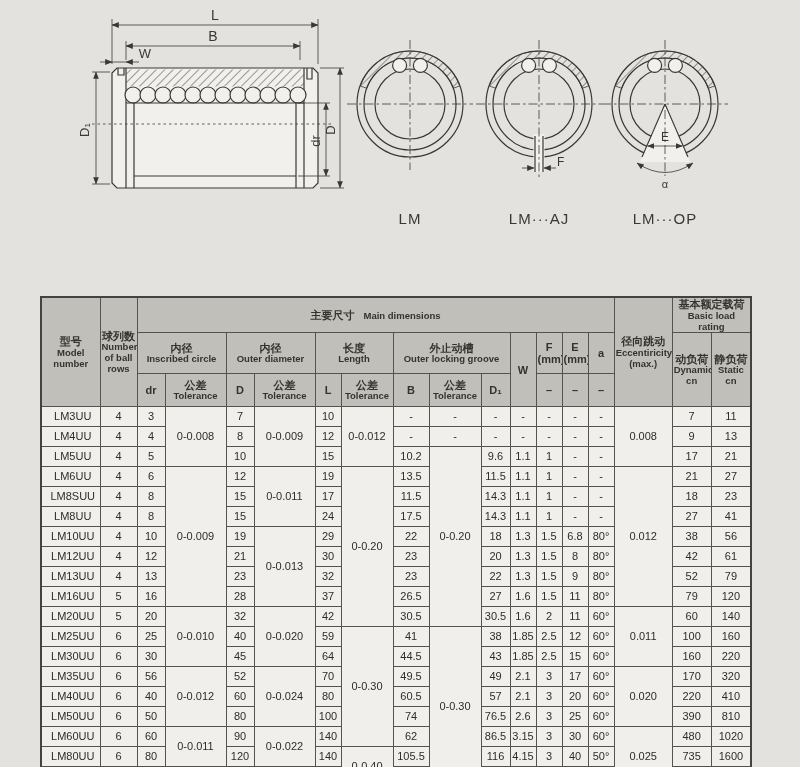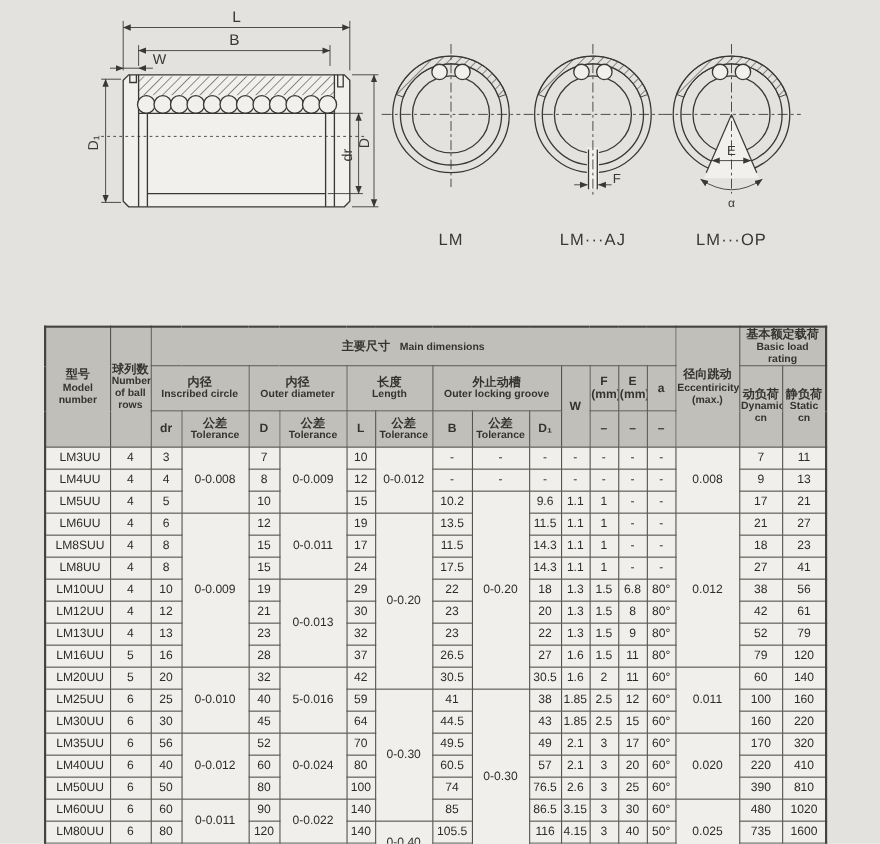--- a/index.html
+++ b/index.html
@@ -464,21 +464,21 @@
           <td>80°</td>
           <td>79</td>
           <td>120</td>
         </tr>
         <tr>
           <td class="model-cell">LM20UU</td>
           <td>5</td>
           <td>20</td>
           <td rowspan="3">0-0.010</td>
           <td>32</td>
-          <td rowspan="3">5-0.016</td>
+          <td rowspan="3">0-0.020</td>
           <td>42</td>
           <td>30.5</td>
           <td>30.5</td>
           <td>1.6</td>
           <td>2</td>
           <td>11</td>
           <td>60°</td>
           <td rowspan="3">0.011</td>
           <td>60</td>
           <td>140</td>
@@ -564,21 +564,21 @@
           <td>810</td>
         </tr>
         <tr>
           <td class="model-cell">LM60UU</td>
           <td>6</td>
           <td>60</td>
           <td rowspan="2">0-0.011</td>
           <td>90</td>
           <td rowspan="2">0-0.022</td>
           <td>140</td>
-          <td>85</td>
+          <td>62</td>
           <td>86.5</td>
           <td>3.15</td>
           <td>3</td>
           <td>30</td>
           <td>60°</td>
           <td rowspan="3">0.025</td>
           <td>480</td>
           <td>1020</td>
         </tr>
         <tr>

